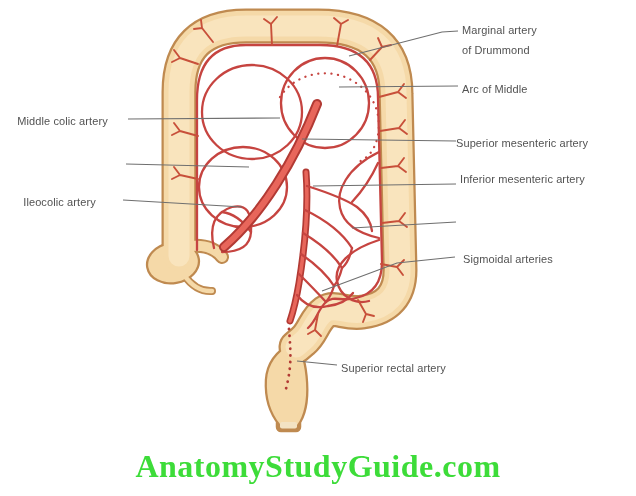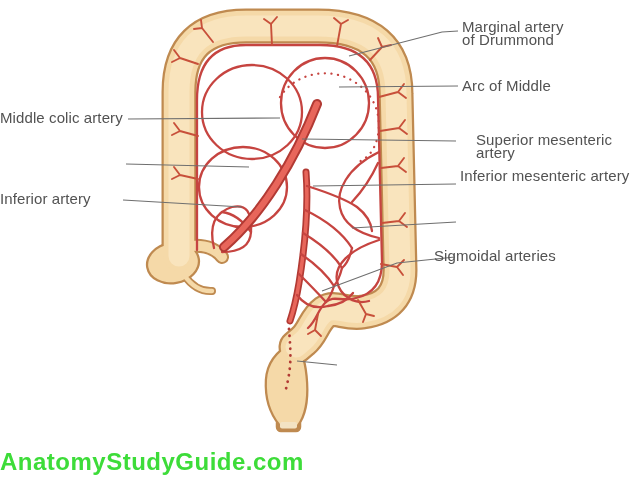--- a/index.html
+++ b/index.html
@@ -4,25 +4,25 @@
 <style>
   :root{
     --colon-fill:#f5d9a8; --colon-fill-light:#f9e4bd; --colon-outline:#bf8a50; --colon-cut-fill:#f3e3c3;
     --artery-stroke:#c64440; --artery-dark:#b23a34; --artery-light:#e8665b; --twig:#c8503a;
     --leader-line:#6f6f6f; --label-text:#525252; --watermark-green:#3ddc39; --page-bg:#ffffff;
   }
   html,body{margin:0;padding:0}
   body{background:#e8e8e8;font-family:"Liberation Sans",sans-serif}
   .stage{position:relative;width:636px;height:496px;background:var(--page-bg);overflow:hidden}
   .stage svg{position:absolute;left:0;top:0}
-  .lbl{position:absolute;font-size:15px;line-height:13px;color:var(--label-text);
+  .lbl{position:absolute;font-size:11px;line-height:20px;color:var(--label-text);
        letter-spacing:.1px;white-space:pre-line}
-  .lbl.right-anchored{text-align:left}
-  .watermark{position:absolute;left:0;right:0;top:448px;
-             font-family:Liberation Sans, sans-serif;font-weight:bold;font-size:24px;
+  .lbl.right-anchored{text-align:center}
+  .watermark{position:absolute;left:0;right:0;top:448px;text-align:center;
+             font-family:Liberation Serif, serif;font-weight:bold;font-size:32px;
              color:var(--watermark-green);letter-spacing:.5px}
   
   .ln{fill:none;stroke-linecap:round;stroke-linejoin:round}
   .tube-outline{stroke:var(--colon-outline);stroke-width:35}
   .tube-fill{stroke:var(--colon-fill);stroke-width:30.5}
   .tube-core{stroke:var(--colon-fill-light);stroke-width:21}
   .blob-outline{fill:var(--colon-outline);stroke:var(--colon-outline);stroke-width:4.5;stroke-linejoin:round}
   .blob-fill{fill:var(--colon-fill);stroke:none}
   .stub-outline{stroke:var(--colon-outline)}
   .stub-fill{stroke:var(--colon-fill)}
@@ -130,23 +130,24 @@
       <line class="leader" x1="458" y1="86" x2="339" y2="87"></line>
       <line class="leader" x1="456" y1="141" x2="302" y2="139"></line>
       <line class="leader" x1="456" y1="184" x2="313" y2="186"></line>
       <line class="leader" x1="456" y1="222" x2="352" y2="228"></line>
       <polyline class="leader" points="455,257 397,263 322,291"></polyline>
       <line class="leader" x1="337" y1="365" x2="297" y2="361"></line>
     </g>
   </svg>
 
   <div class="lbl right-anchored" style="left:0;top:111px;width:125px">Middle colic artery</div>
-  <div class="lbl right-anchored" style="left:0;top:192px;width:119px">Inferior artery</div>
+  <div class="lbl right-anchored" style="left:0;top:192px;width:119px">Ileocolic artery</div>
 
   <div class="lbl" style="left:462px;top:20px">Marginal artery
 of Drummond</div>
   <div class="lbl" style="left:462px;top:79px">Arc of Middle</div>
-  <div class="lbl" style="left:476px;top:133px">Superior mesenteric artery</div>
+  <div class="lbl" style="left:456px;top:133px">Superior mesenteric artery</div>
   <div class="lbl" style="left:460px;top:169px">Inferior mesenteric artery</div>
-  <div class="lbl" style="left:434px;top:249px">Sigmoidal arteries</div>
+  <div class="lbl" style="left:463px;top:249px">Sigmoidal arteries</div>
+  <div class="lbl" style="left:341px;top:358px">Superior rectal artery</div>
 
   <div class="watermark">AnatomyStudyGuide.com</div>
 </div>
 
 </body></html>

